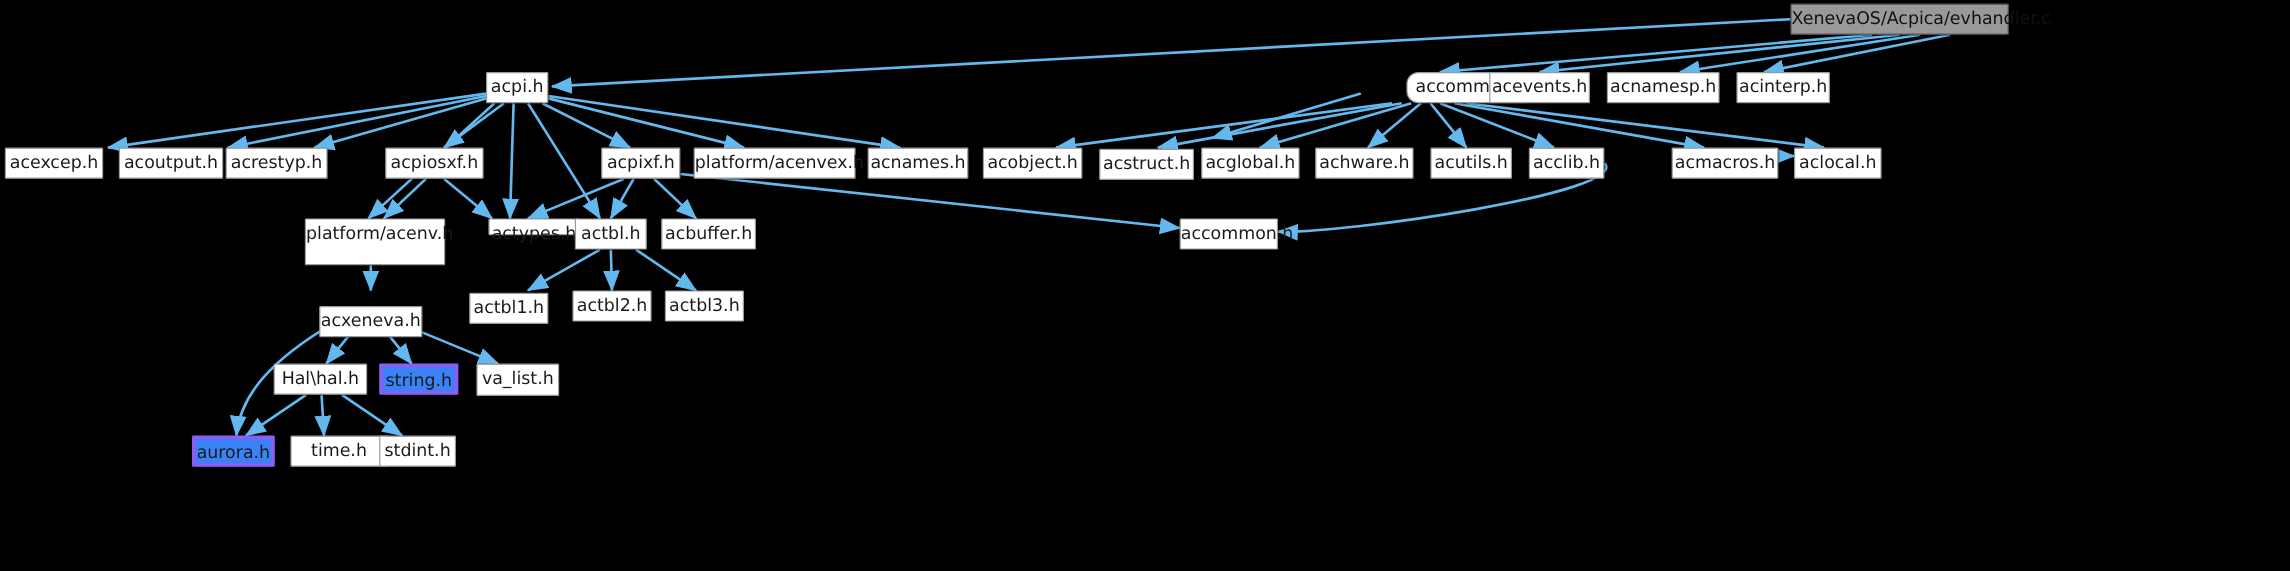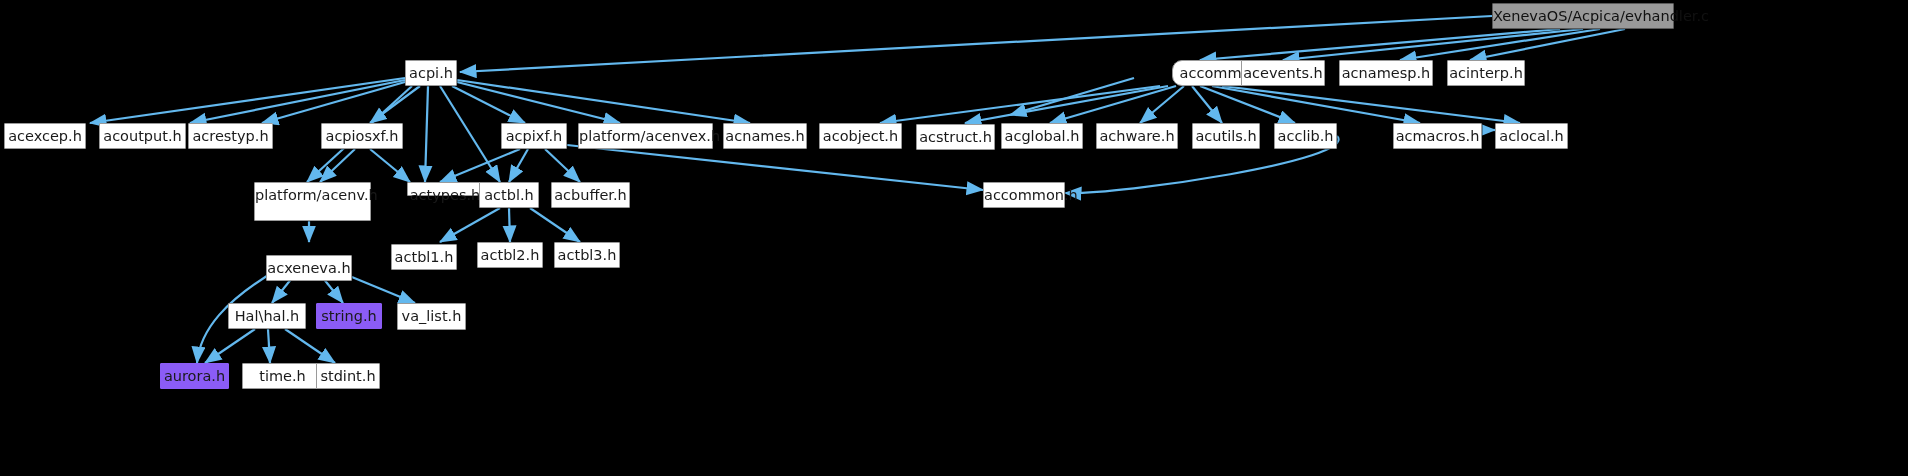--- a/index.html
+++ b/index.html
@@ -4,21 +4,21 @@
 <style>
   html,body{margin:0;padding:0;background:#000;}
   #graph{position:relative;width:1908px;height:476px;background:#000;
          font-family:"DejaVu Sans","Liberation Sans",sans-serif;overflow:hidden;padding-left:48px;}
   svg.edges{position:absolute;left:0;top:0;width:1908px;height:476px;pointer-events:none;}
   .node{position:absolute;box-sizing:border-box;height:26px;line-height:24px;
         border:1px solid #9a9a9a;background:#fff;color:#1a1a1a;font-size:14.5px;
         text-align:center;white-space:nowrap;border-radius:1px;
         box-shadow:1px 1px 0 rgba(0,0,0,0.35);}
   .node.root{background:#999;border:1px solid #5a5a5a;color:#111;}
-  .node.grey{background:#8b5cf6;border:1px solid #8b5cf6;}
+  .node.grey{background:#3b82f6;border:3px solid #8b5cf6;}
 </style>
 </head>
 <body>
 
 <div id="graph">
   <svg class="edges" xmlns="http://www.w3.org/2000/svg">
     <defs>
       <marker id="arr" markerWidth="9" markerHeight="9" refX="7.5" refY="3.2" orient="auto" markerUnits="strokeWidth">
         <path d="M0,0 L8,3.2 L0,6.4 z" fill="#63b8ee"></path>
       </marker>

